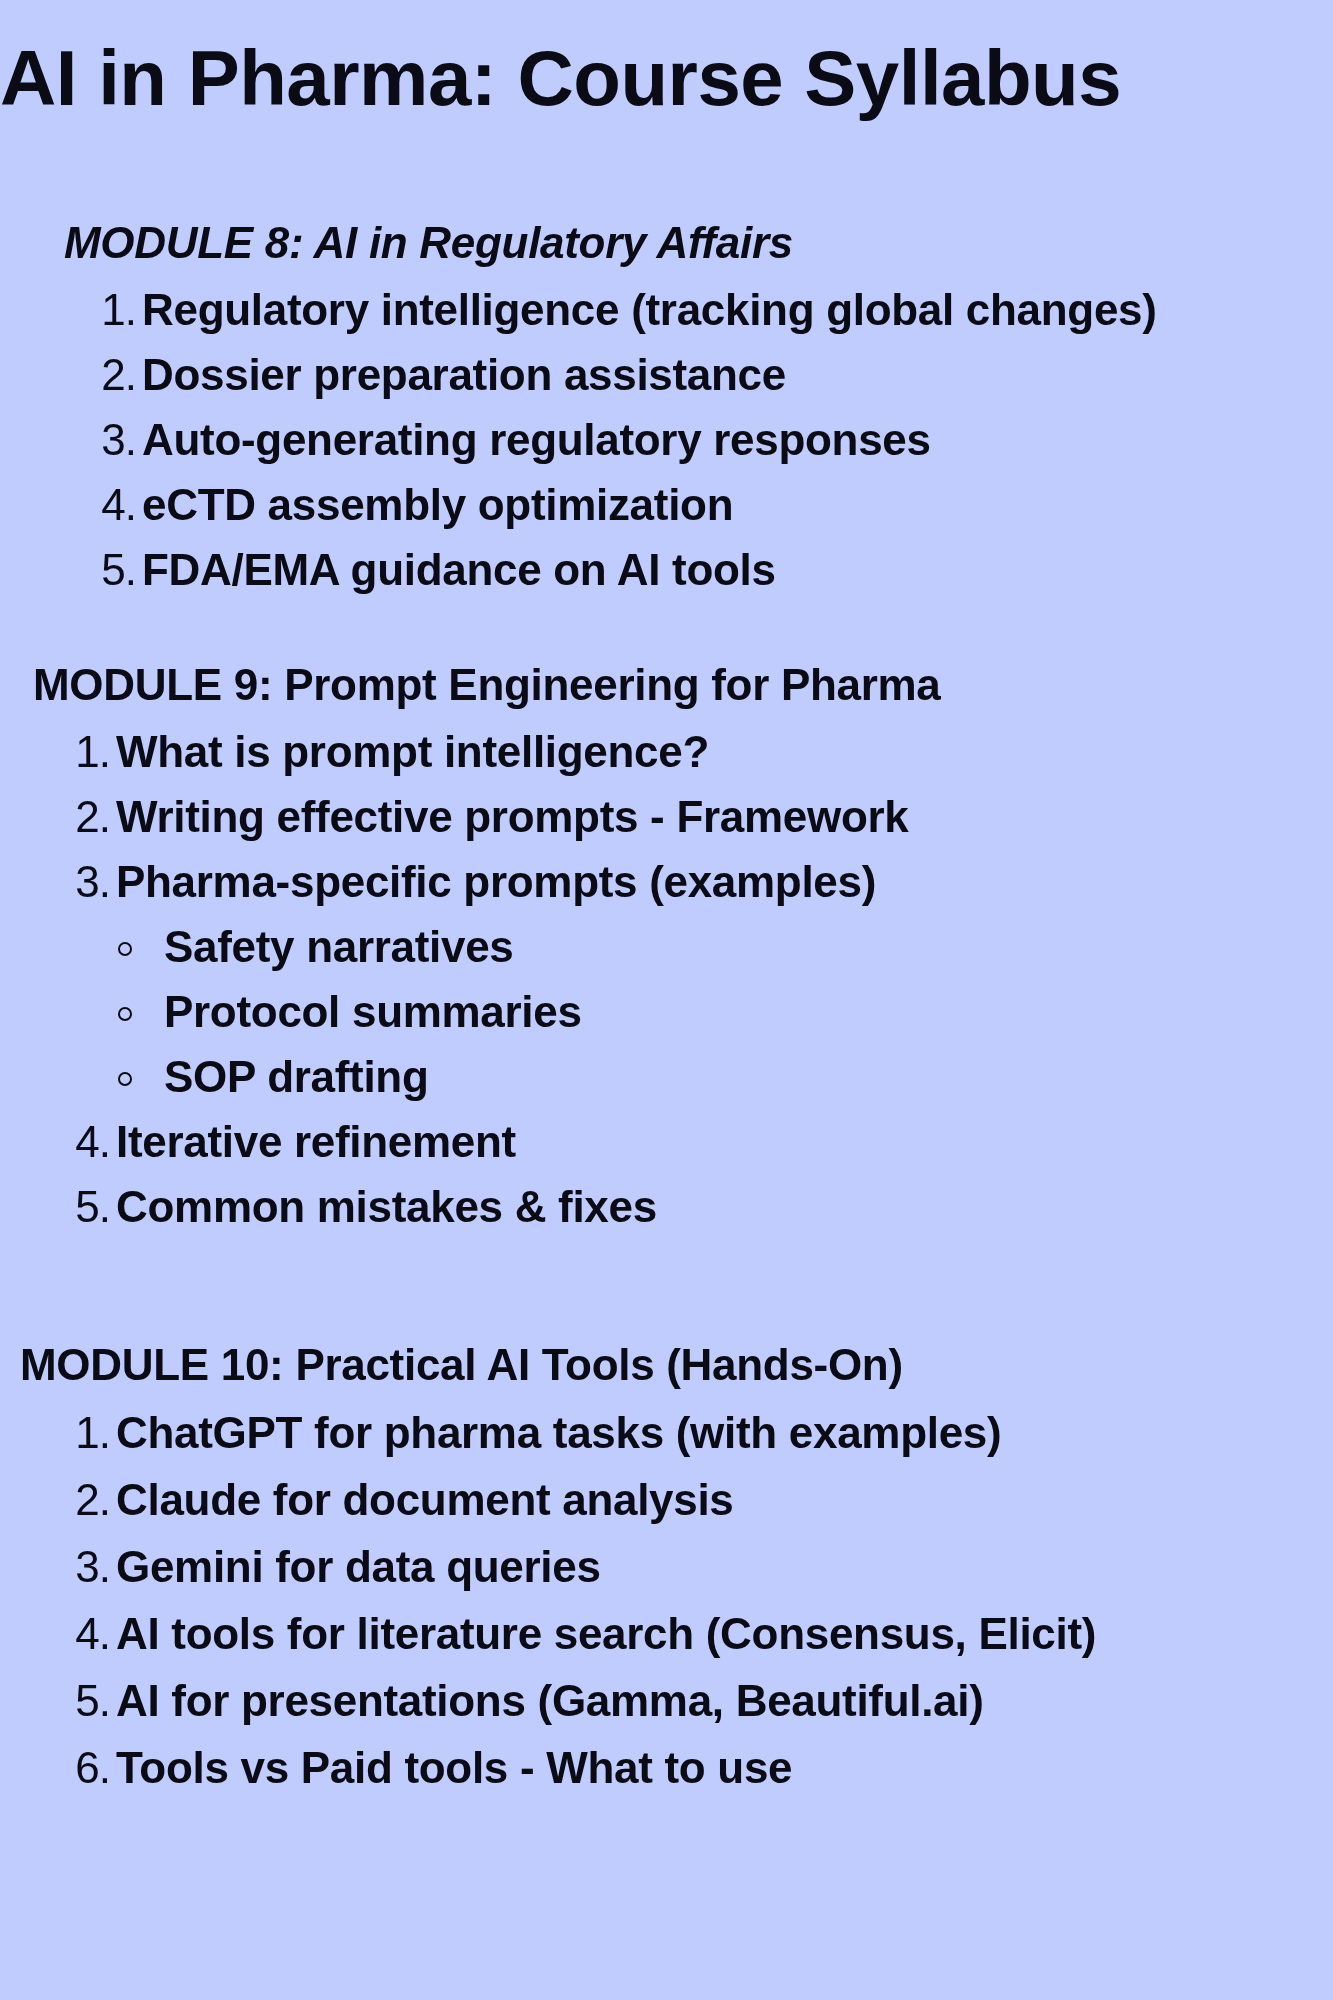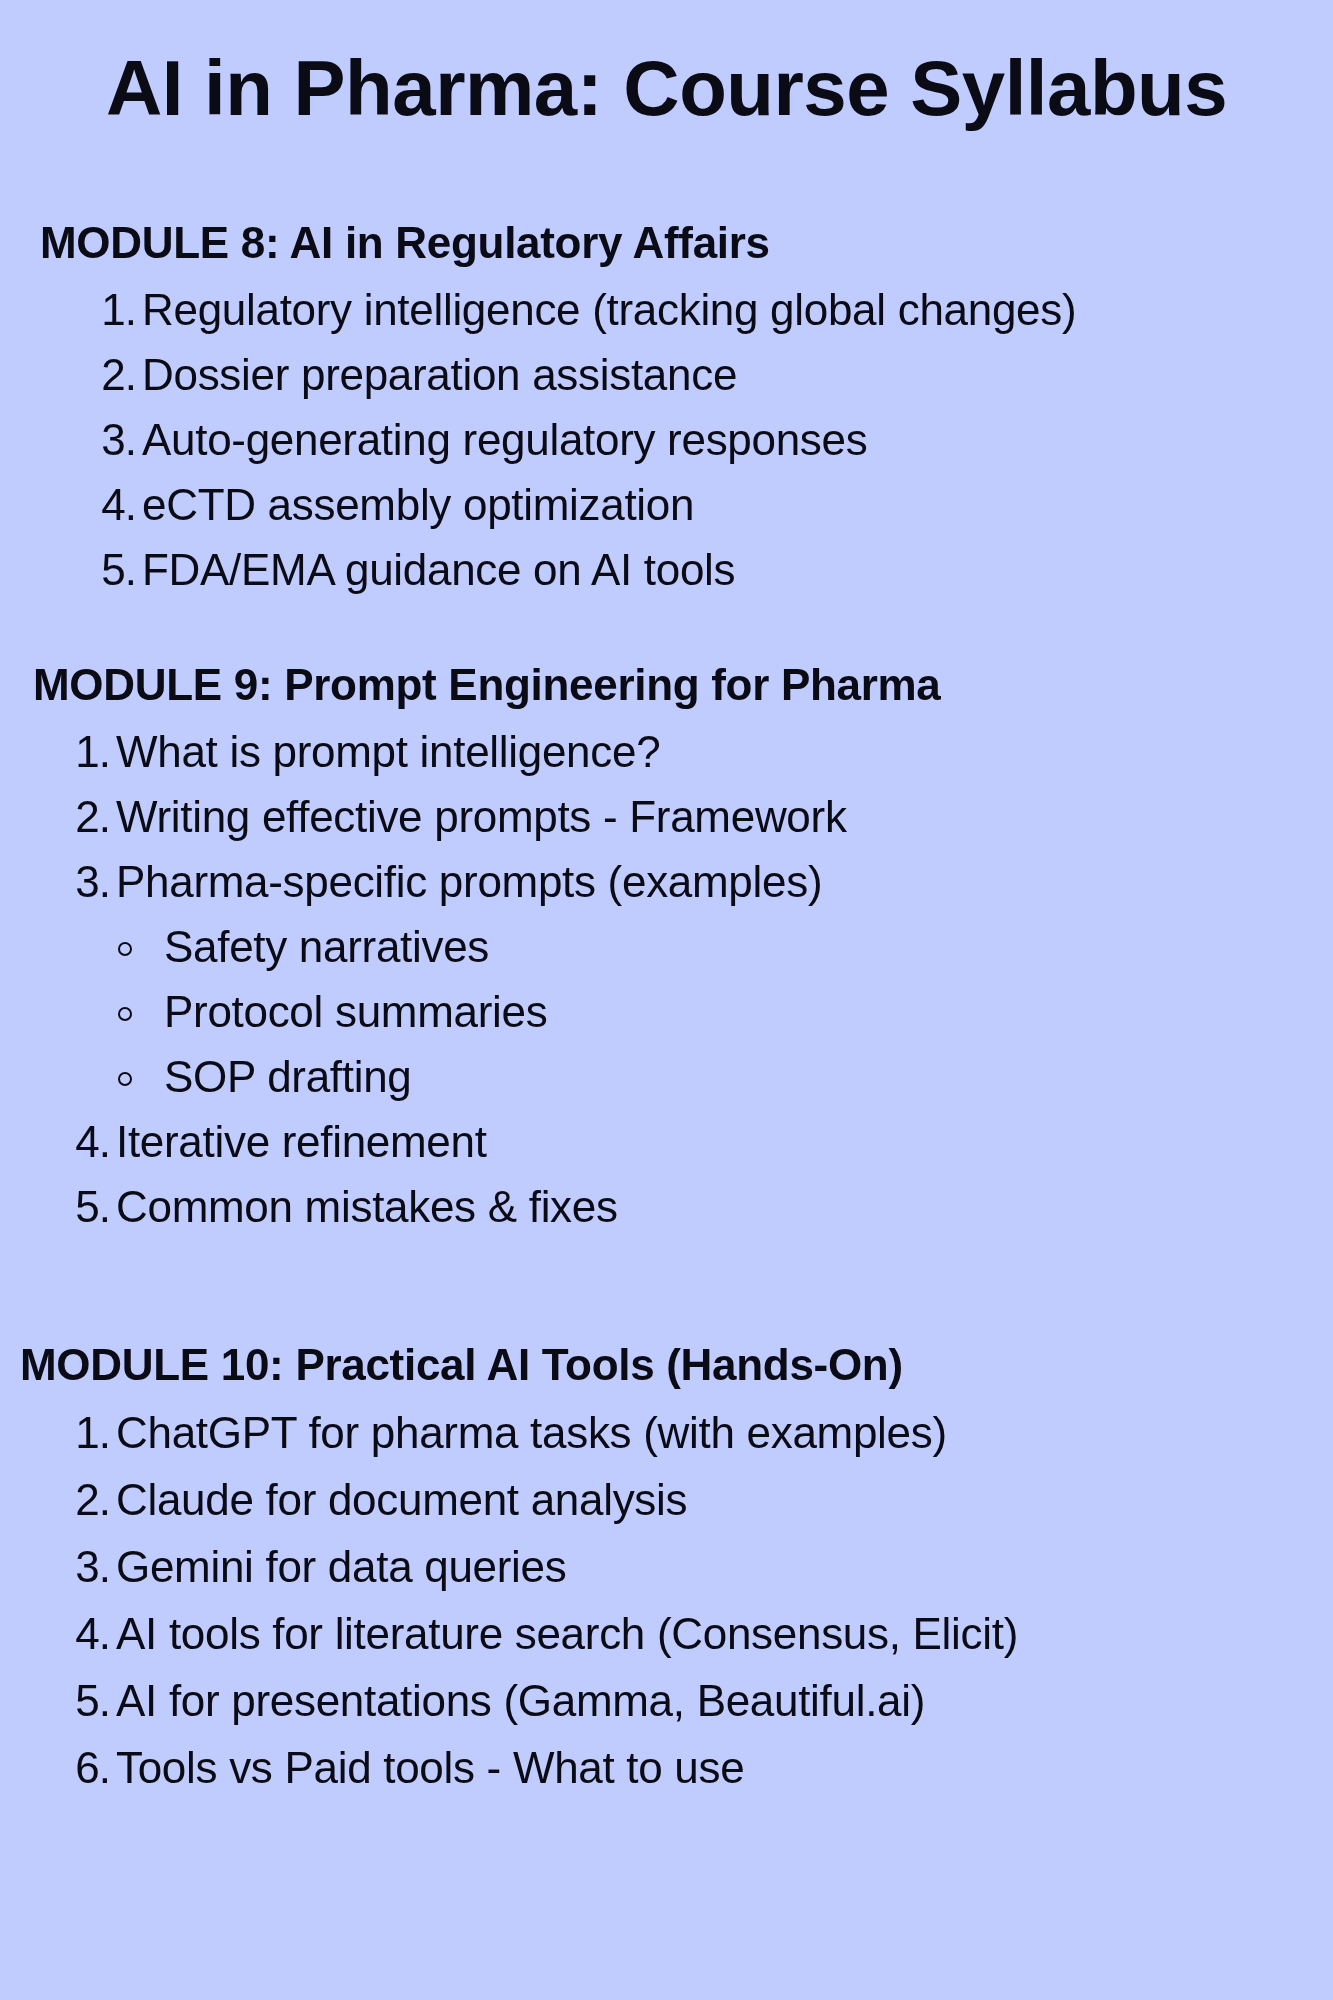--- a/index.html
+++ b/index.html
@@ -8,22 +8,21 @@
       height: 2000px;
       background: #c0cbfe;
       font-family: "Liberation Sans", "DejaVu Sans", sans-serif;
       color: #0b0b16;
       position: relative;
       overflow: hidden;
     }
     .title {
       position: absolute;
       left: 0; right: 0;
-      top: 38px;
-      text-align: center;
+      top: 28px;
       font-size: 78px;
       font-weight: 700;
       letter-spacing: -0.5px;
       line-height: 100px;
       margin: 0;
     }
     .module {
       position: absolute;
       left: 0; right: 0;
     }
@@ -45,42 +44,42 @@
       white-space: nowrap;
     }
     .num {
       font-weight: 400;
       display: inline-block;
       text-align: right;
       width: 60px;
       margin-right: 6px;
       letter-spacing: -1px;
     }
-    .text { font-weight: 400; letter-spacing: -0.3px; }
+    .text { font-weight: 700; letter-spacing: -0.3px; }
     .sub {
       display: flex;
       align-items: baseline;
       height: 65px;
       line-height: 65px;
       font-size: 44px;
       white-space: nowrap;
     }
     .bullet {
       display: inline-block;
       width: 14px; height: 14px;
       border: 2.5px solid #0b0b16;
       border-radius: 50%;
       box-sizing: border-box;
       margin-right: 32px;
       position: relative;
       top: -6px;
     }
 
     #m8 { top: 215px; }
-    #m8 .module-heading { padding-left: 40px; }
+    #m8 .module-heading { padding-left: 64px; font-style: italic; }
     #m8 .item { padding-left: 76px; }
     #m8 .items { margin-top: 6px; }
 
     #m9 { top: 657px; }
     #m9 .module-heading { padding-left: 33px; }
     #m9 .item { padding-left: 50px; }
     #m9 .items { margin-top: 6px; }
     #m9 .sub { padding-left: 118px; }
 
     #m10 { top: 1337px; }

